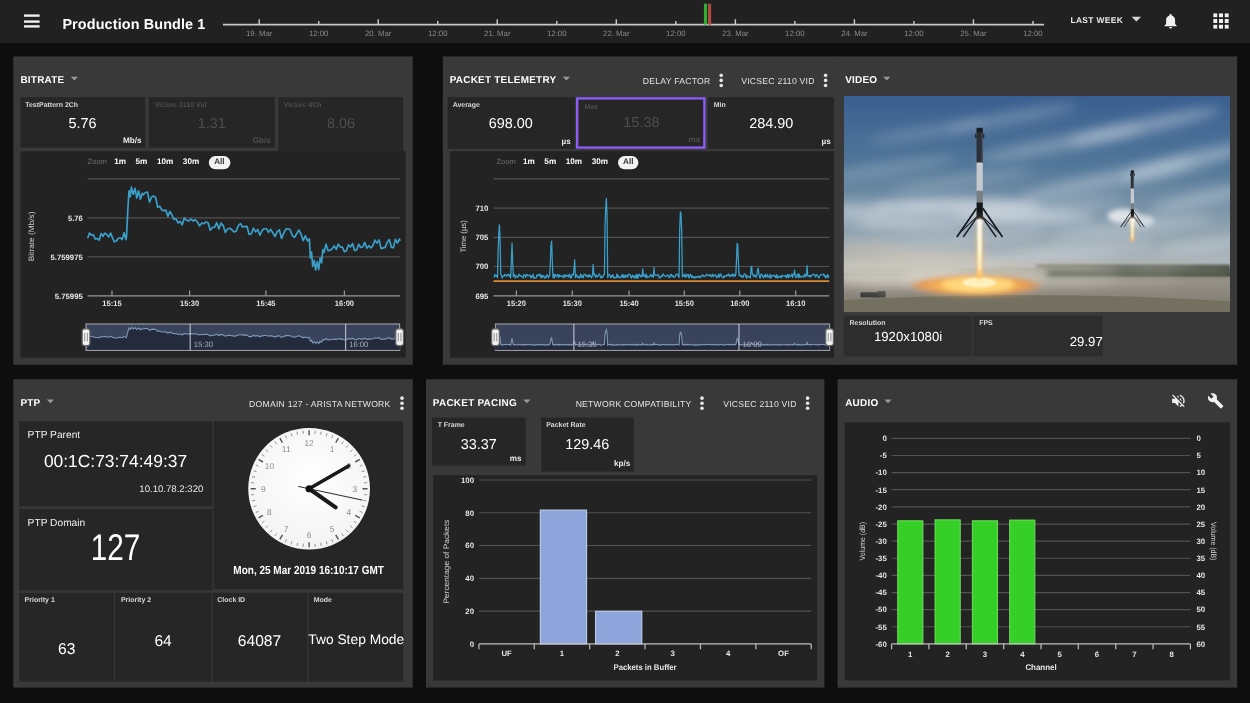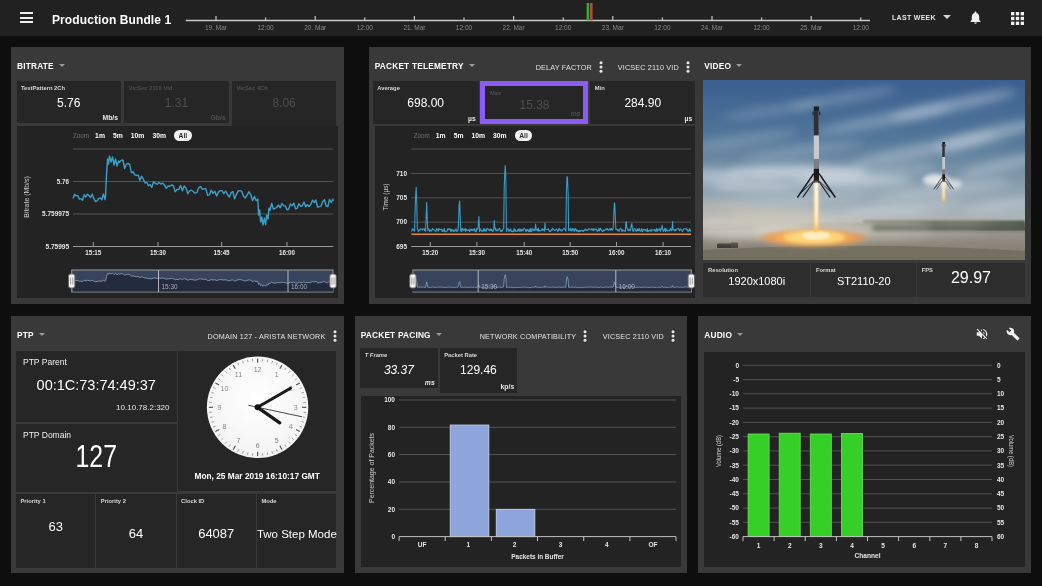--- a/index.html
+++ b/index.html
@@ -159,21 +159,21 @@
           <circle cx="2" cy="6" r="1.5"></circle>
           <circle cx="2" cy="10.2" r="1.5"></circle>
         </svg></div>
 
 <div class="cells" style="left:4px;top:34px;">
  <div class="cell" style="width:106px;height:43px;margin-right:1.8px;">
           <div class="clab">Average</div>
           <div class="cval">698.00</div>
           <div class="cunit">µs</div>
         </div>
- <div class="cell dim" style="width:108px;height:43px;margin-right:1.8px;border:5px solid #8b5cf6;padding-left:44px;">
+ <div class="cell dim" style="width:108px;height:43px;margin-right:1.8px;border:2px solid #8b5cf6;padding-left:44px;">
           <div class="clab">Max</div>
           <div class="cval" style="top:12px;">15.38</div>
           <div class="cunit">ms</div>
         </div>
  <div class="cell" style="width:105px;height:43px;">
           <div class="clab">Min</div>
           <div class="cval">284.90</div>
           <div class="cunit">µs</div>
         </div>
 </div>
@@ -330,27 +330,23 @@
           <path d="M231.8 107.8 L241.7 98.4 M249.6 107.8 L239.7 98.4" stroke="#1d2025" stroke-width="0.5"></path>
           <ellipse cx="240.7" cy="111.3" rx="1.8" ry="12.7" fill="#ffb85e" opacity="0.35" filter="url(#b2)"></ellipse>
           <path d="M239.7 101.5 C239.4 111.3 240.1 114.5 239.1 121.0 L242.1 120.0 C241.4 114.5 241.9 111.3 241.7 101.5 Z" fill="url(#plume)" filter="url(#b1)"></path>
           <rect x="240.2" y="101.5" width="0.9" height="16.6" fill="#fffbe8" opacity="0.97" filter="url(#b1)"></rect>
         </svg></div>
 <div class="cells" style="left:5.2px;top:215.8px;">
  <div class="cell" style="width:106.5px;height:34.5px;margin-right:1.5px;background:#2d2d2d;">
           <div class="clab">Resolution</div>
           <div class="cval" style="top:12.5px;font-size:11px;">1920x1080i</div>
         </div>
- <div class="cell" style="width:104.5px;height:34.5px;margin-right:1.2px;background:#2d2d2d;">
-          <div class="clab">Format</div>
-          <div class="cval" style="top:12.5px;font-size:11px;">ST2110-20</div>
-        </div>
  <div class="cell" style="width:107.5px;height:34.5px;background:#2d2d2d;">
           <div class="clab">FPS</div>
-          <div class="cval" style="top:6px;font-size:16px;">29.97</div>
+          <div class="cval" style="top:16px;font-size:11px;text-align:right;">29.97</div>
         </div>
 </div>
 </div>
 <div class="panel" style="left:11px;top:280px;">
 <div class="ptitle">PTP<span class="pcaret"></span></div>
 <div class="hdrright" style="right:7px;">DOMAIN 127 - ARISTA NETWORK <svg class="dots" width="4" height="12" viewBox="0 0 4 12" fill="#e8e8e8">
           <circle cx="2" cy="1.8" r="1.5"></circle>
           <circle cx="2" cy="6" r="1.5"></circle>
           <circle cx="2" cy="10.2" r="1.5"></circle>
         </svg></div>
@@ -448,21 +444,21 @@
           <line x1="79.6" y1="56.3" x2="101.7" y2="71.8" stroke="#1a1a1a" stroke-width="3.4" stroke-linecap="round"></line>
           <line x1="79.6" y1="56.3" x2="112.5" y2="37.3" stroke="#1a1a1a" stroke-width="3.0" stroke-linecap="round"></line>
           <line x1="70.8" y1="54.4" x2="123.6" y2="65.7" stroke="#333" stroke-width="0.9" stroke-linecap="round"></line>
           <circle cx="79.6" cy="56.3" r="3" fill="#111"></circle>
         </svg>
   <div style="position:absolute;left:0;width:100%;text-align:center;bottom:10px;font-size:9.8px;font-weight:bold;color:#fff;white-space:nowrap;transform:scaleX(0.85);">Mon, 25 Mar 2019 16:10:17 GMT</div>
 </div>
 <div class="cells" style="left:5px;top:177.5px;">
  <div class="cell" style="width:79.3px;height:74px;margin-right:1px;">
           <div class="clab">Priority 1</div>
-          <div class="cval" style="top:25px;font-size:13px;">63</div>
+          <div class="cval" style="top:39px;font-size:13px;">63</div>
         </div>
  <div class="cell" style="width:79.3px;height:74px;margin-right:1px;">
           <div class="clab">Priority 2</div>
           <div class="cval" style="top:32.5px;font-size:13px;">64</div>
         </div>
  <div class="cell" style="width:79.3px;height:74px;margin-right:1px;">
           <div class="clab">Clock ID</div>
           <div class="cval" style="top:32.5px;font-size:13px;">64087</div>
         </div>
  <div class="cell" style="width:79.4px;height:74px;">
@@ -478,21 +474,21 @@
           <circle cx="2" cy="6" r="1.5"></circle>
           <circle cx="2" cy="10.2" r="1.5"></circle>
         </svg></div>
 <div class="hdrright" style="left:248px;">VICSEC 2110 VID <svg class="dots" width="4" height="12" viewBox="0 0 4 12" fill="#e8e8e8">
           <circle cx="2" cy="1.8" r="1.5"></circle>
           <circle cx="2" cy="6" r="1.5"></circle>
           <circle cx="2" cy="10.2" r="1.5"></circle>
         </svg></div>
 
 <div class="cells" style="left:5.5px;top:32px;">
- <div class="cell" style="width:77.5px;height:40px;margin-right:2px;font-style:italic;">
+ <div class="cell" style="width:77.5px;height:40px;margin-right:13px;">
           <div class="clab">T Frame</div>
           <div class="cval">33.37</div>
           <div class="cunit">ms</div>
         </div>
  <div class="cell" style="width:77.5px;height:44.5px;margin-right:3.3px;">
           <div class="clab">Packet Rate</div>
           <div class="cval">129.46</div>
           <div class="cunit">kp/s</div>
         </div>
 </div>

